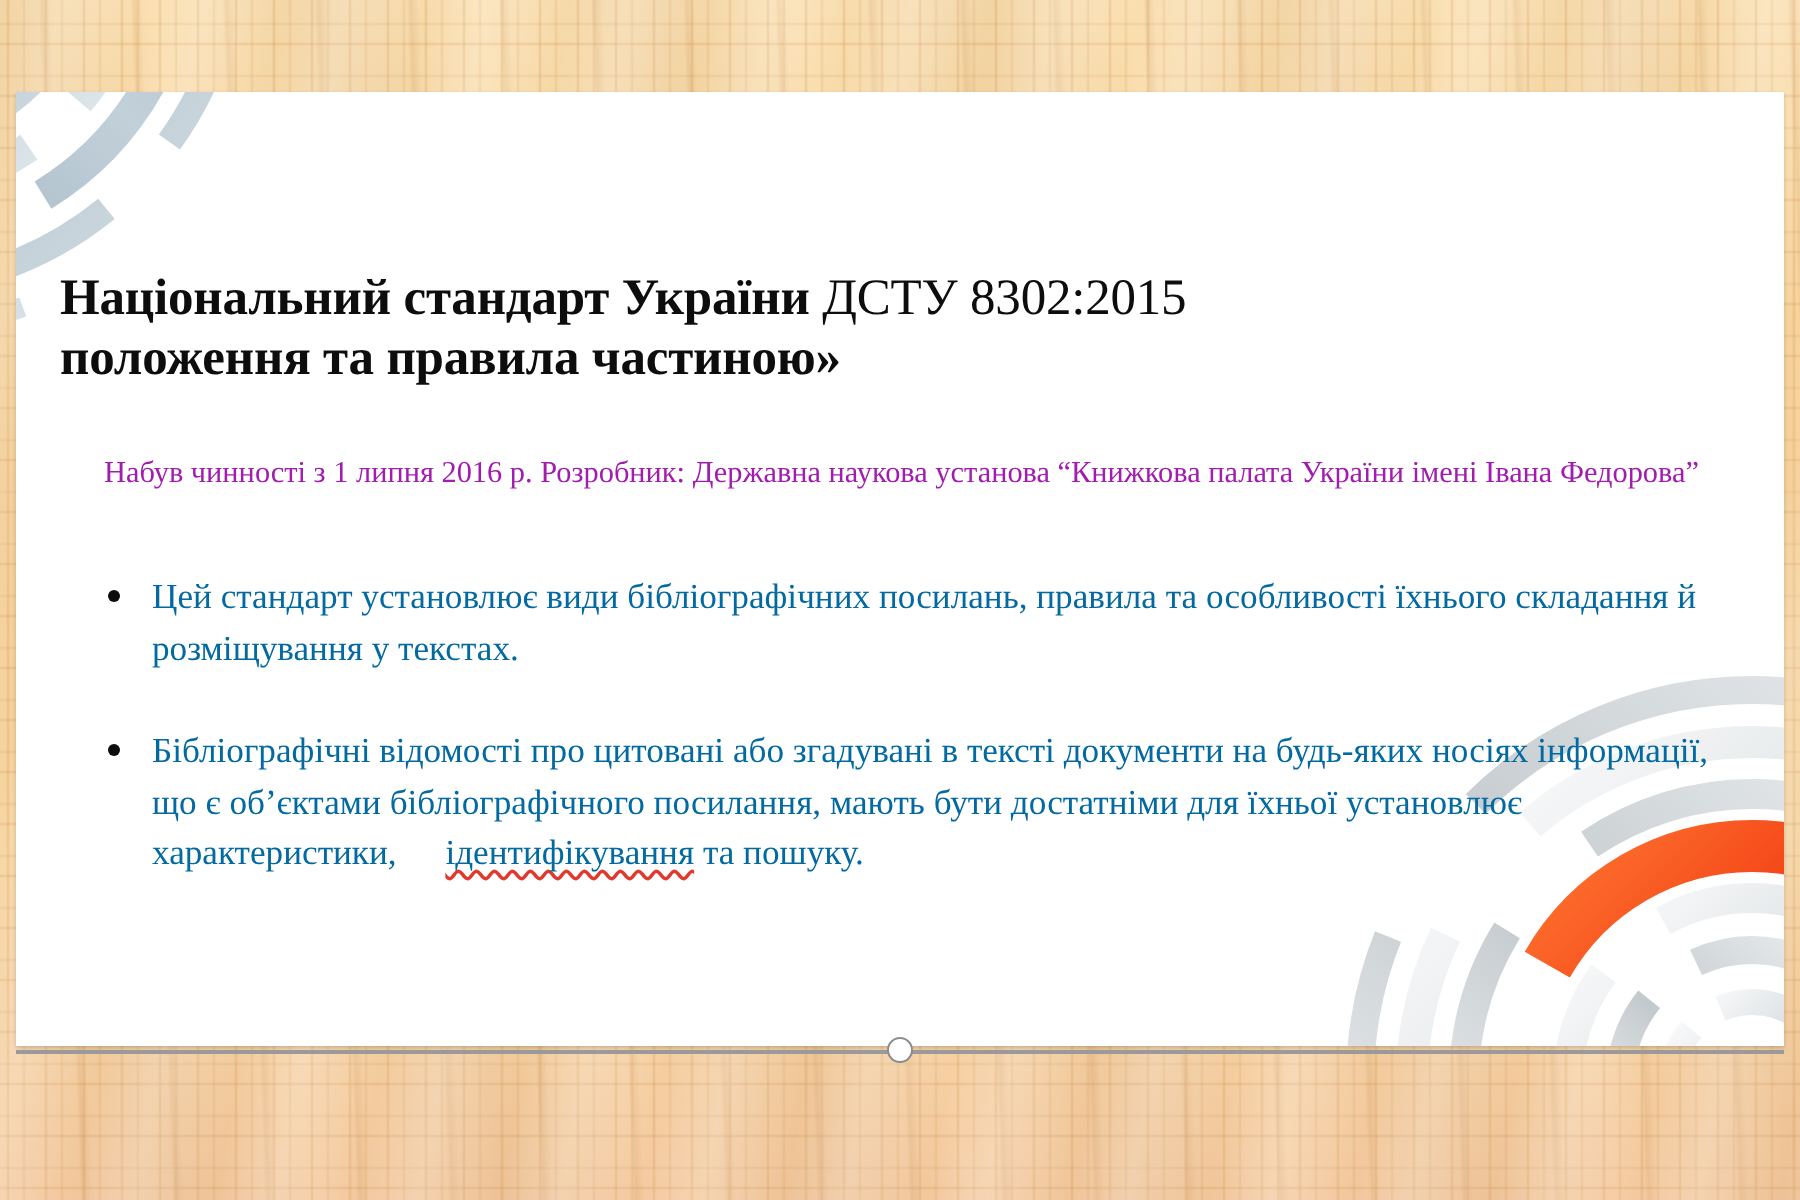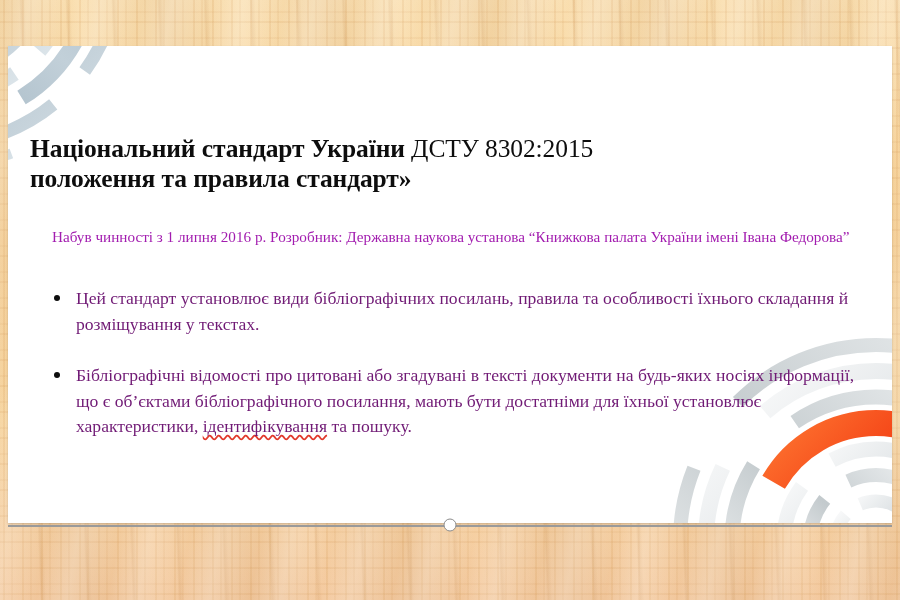--- a/index.html
+++ b/index.html
@@ -137,36 +137,37 @@
     margin: 0;
     padding: 0;
     list-style: none;
   }
   .bullets li {
     position: relative;
     padding-left: 38px;
     margin-bottom: 26px;
     font-size: 17.6px;
     line-height: 25.5px;
-    color: #701a75;
+    color: #0369a1;
   }
   .bullets li:last-child { margin-bottom: 0; }
   .bullets li .dot {
     position: absolute;
     left: 16px;
     top: 9px;
     width: 6px;
     height: 6px;
     border-radius: 50%;
     background: #0d0d0d;
   }
   .spellcheck {
     text-decoration: underline wavy #e1392c;
     text-decoration-skip-ink: none;
     text-underline-offset: 2px;
+    margin-left: 20px;
   }
 
   
   .divider {
     position: absolute;
     left: 8px;
     top: 525px;
     width: 884px;
     height: 2px;
     background: #9a9a9a;
@@ -247,21 +248,21 @@
         <circle cx="0" cy="0" r="92" fill="none" stroke="url(#gWhite1)" stroke-width="15" stroke-dasharray="108 40" stroke-dashoffset="205"></circle>
         <circle cx="0" cy="0" r="66" fill="none" stroke="url(#gWhite2)" stroke-width="14" stroke-dasharray="78 30" stroke-dashoffset="150"></circle>
         <circle cx="0" cy="0" r="40" fill="none" stroke="url(#gWhite1)" stroke-width="13" stroke-dasharray="48 18" stroke-dashoffset="92"></circle>
       </g>
     </svg>
 
     <div class="slide-inner">
 
       <div class="title-block">
         <div class="title-line"><span>Національний стандарт України </span><span class="light">ДСТУ 8302:2015</span></div>
-        <div class="title-line">положення та правила стандарт»</div>
+        <div class="title-line">положення та правила частиною»</div>
       </div>
 
       <div class="subtitle">Набув чинності з 1 липня 2016 р. Розробник: Державна наукова установа “Книжкова палата України імені Івана Федорова”</div>
 
       <ul class="bullets">
         <li>
           <span class="dot"></span>
           <span>Цей стандарт установлює види бібліографічних посилань, правила та особливості їхнього складання й розміщування у текстах.</span>
         </li>
         <li>

